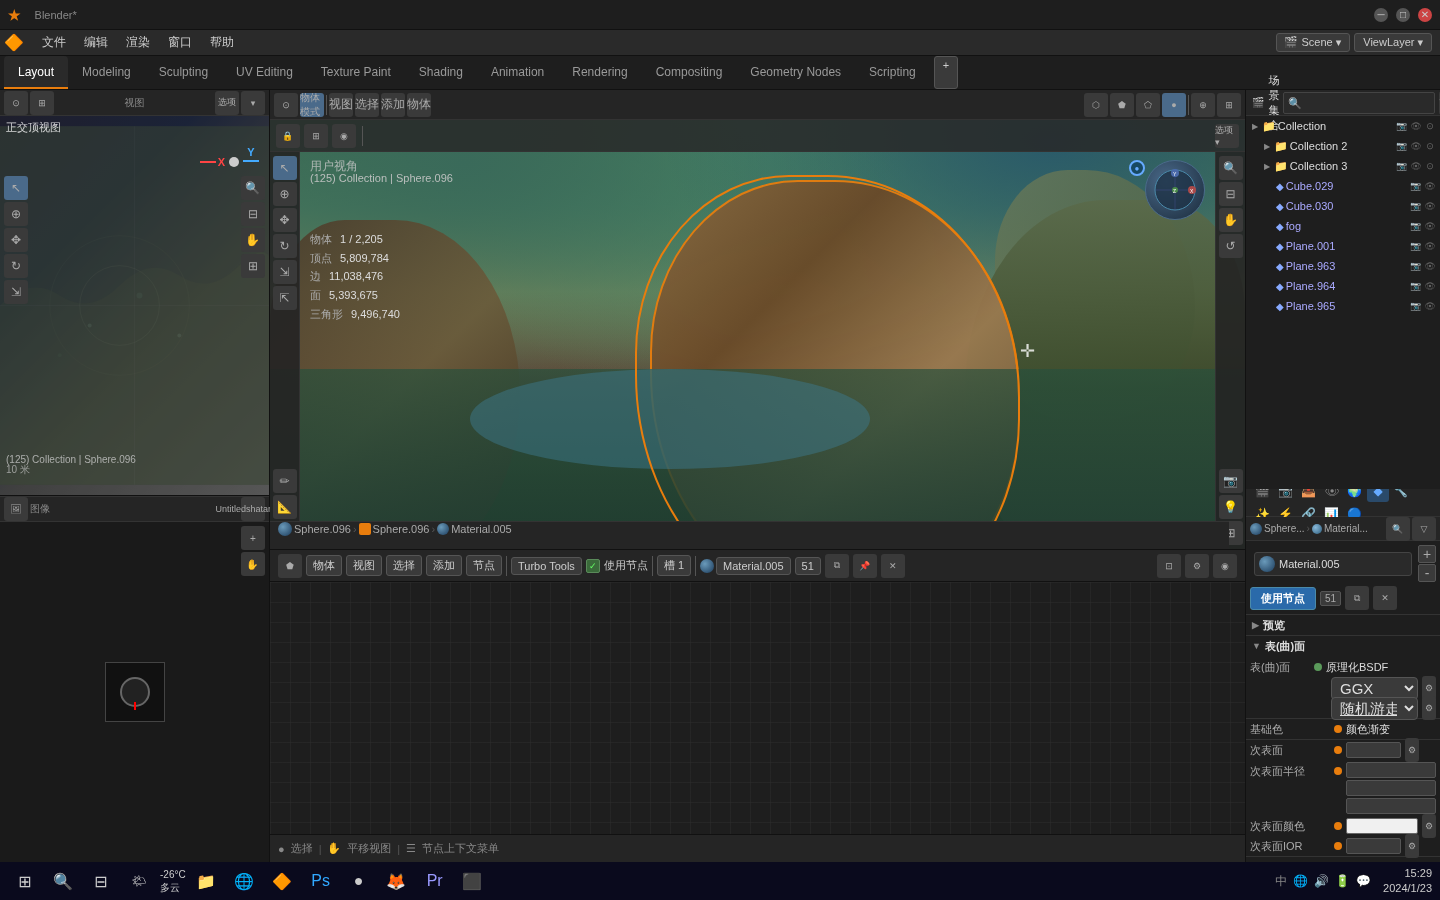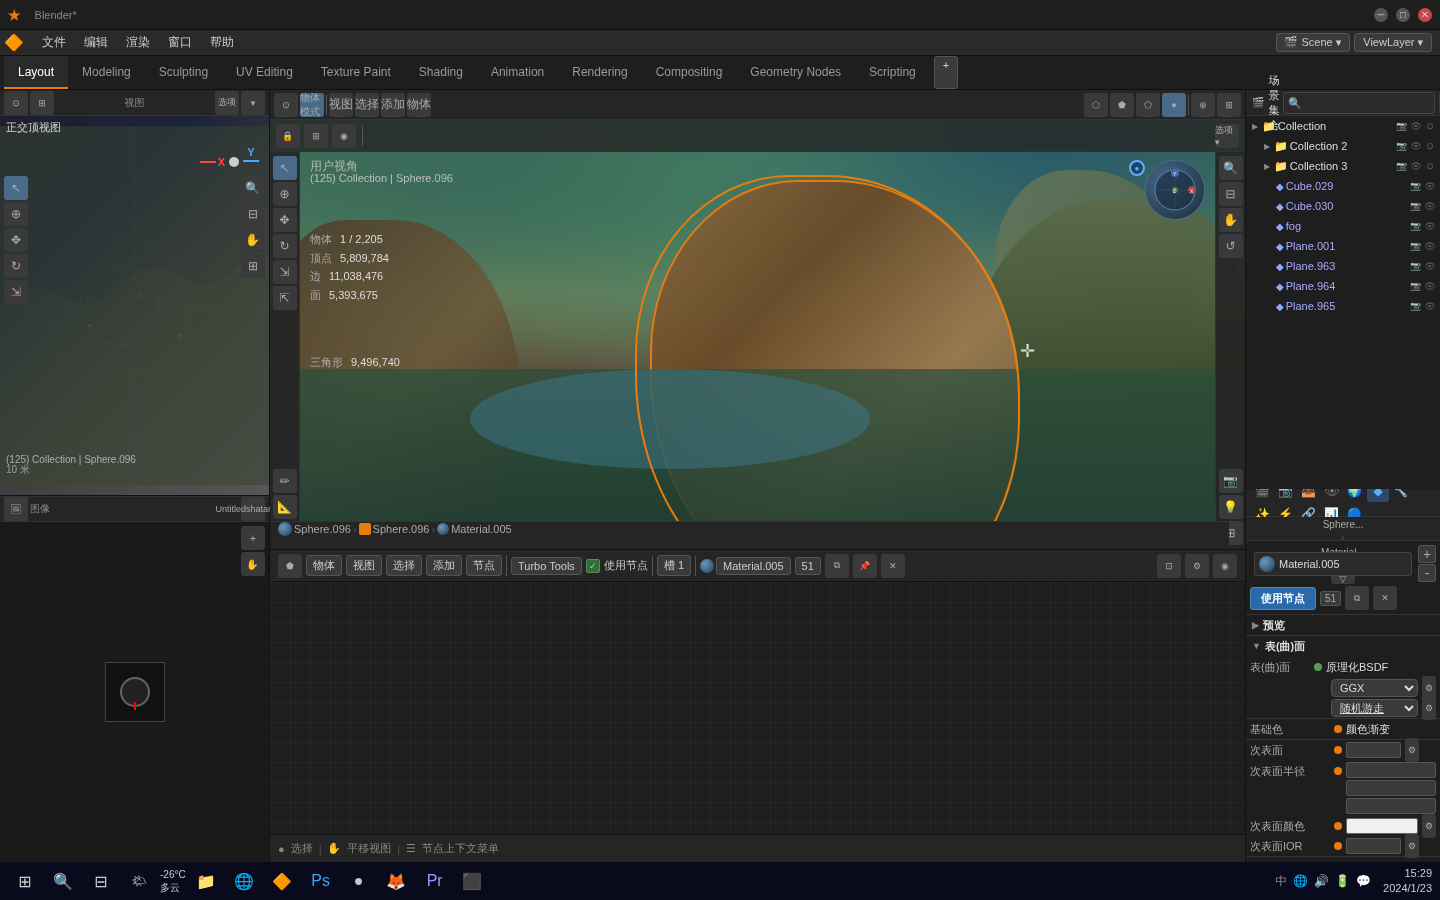--- a/index.html
+++ b/index.html
@@ -458,21 +458,21 @@
       font-size: 10px;
       color: #aaa;
     }
 
     
     .prop-select {
       background: #3a3a3a;
       border: 1px solid #555;
       border-radius: 4px;
       color: #ddd;
-      font-size: 11px;
+      font-size: 15px;
       padding: 1px 4px;
       flex: 1;
     }
 
     
     .color-swatch {
       flex: 1;
       height: 16px;
       background: #f0f0f0;
       border: 1px solid #666;
@@ -807,21 +807,21 @@
             <span class="val">5,809,784</span>
           </div>
         <div style="display:flex;gap:4px;">
             <span class="label">边</span>
             <span class="val">11,038,476</span>
           </div>
         <div style="display:flex;gap:4px;">
             <span class="label">面</span>
             <span class="val">5,393,675</span>
           </div>
-        <div style="display:flex;gap:4px;margin-top:48px;">
+        <div style="display:flex;gap:4px;">
             <span class="label">三角形</span>
             <span class="val">9,496,740</span>
           </div>
       </div>
 
       <div class="vp-gizmo" style="top:40px;right:40px;">
         <div class="gizmo-sphere">
           <svg width="50" height="50" viewBox="0 0 50 50">
             <circle cx="25" cy="25" r="20" fill="rgba(30,50,70,0.8)" stroke="#4a8aaa" stroke-width="1"></circle>
             <line x1="25" y1="5" x2="25" y2="45" stroke="rgba(100,100,200,0.5)" stroke-width="0.5"></line>
@@ -1044,21 +1044,21 @@
           <div class="props-icon active">◆</div>
           <div class="props-icon">🔧</div>
           <div class="props-icon">✨</div>
           <div class="props-icon">⚡</div>
           <div class="props-icon">🔗</div>
           <div class="props-icon">📊</div>
           <div class="props-icon">🔵</div>
         </div>
       </div>
 
-      <div style="height:24px;background:#252525;display:flex;align-items:center;padding:0 4px;gap:2px;border-bottom:1px solid #333;flex-direction:column;">
+      <div style="height:24px;background:#252525;display:flex;align-items:center;padding:0 4px;gap:2px;border-bottom:1px solid #333;">
         <div style="width:12px;height:12px;border-radius:50%;background:radial-gradient(circle at 35% 35%, #6a9aba, #1a3a5a);"></div>
         <span style="font-size:10px;color:#aaa;">Sphere...</span>
         <span style="color:#555;font-size:10px;">›</span>
         <div style="width:10px;height:10px;border-radius:50%;background:radial-gradient(circle at 35% 35%, #8abada, #2a5a7a);"></div>
         <span style="font-size:10px;color:#aaa;">Material...</span>
         <div style="flex:1;"></div>
         <div class="vp-tool-btn" style="font-size:9px;">🔍</div>
         <div class="vp-tool-btn" style="font-size:9px;">▽</div>
       </div>
 

